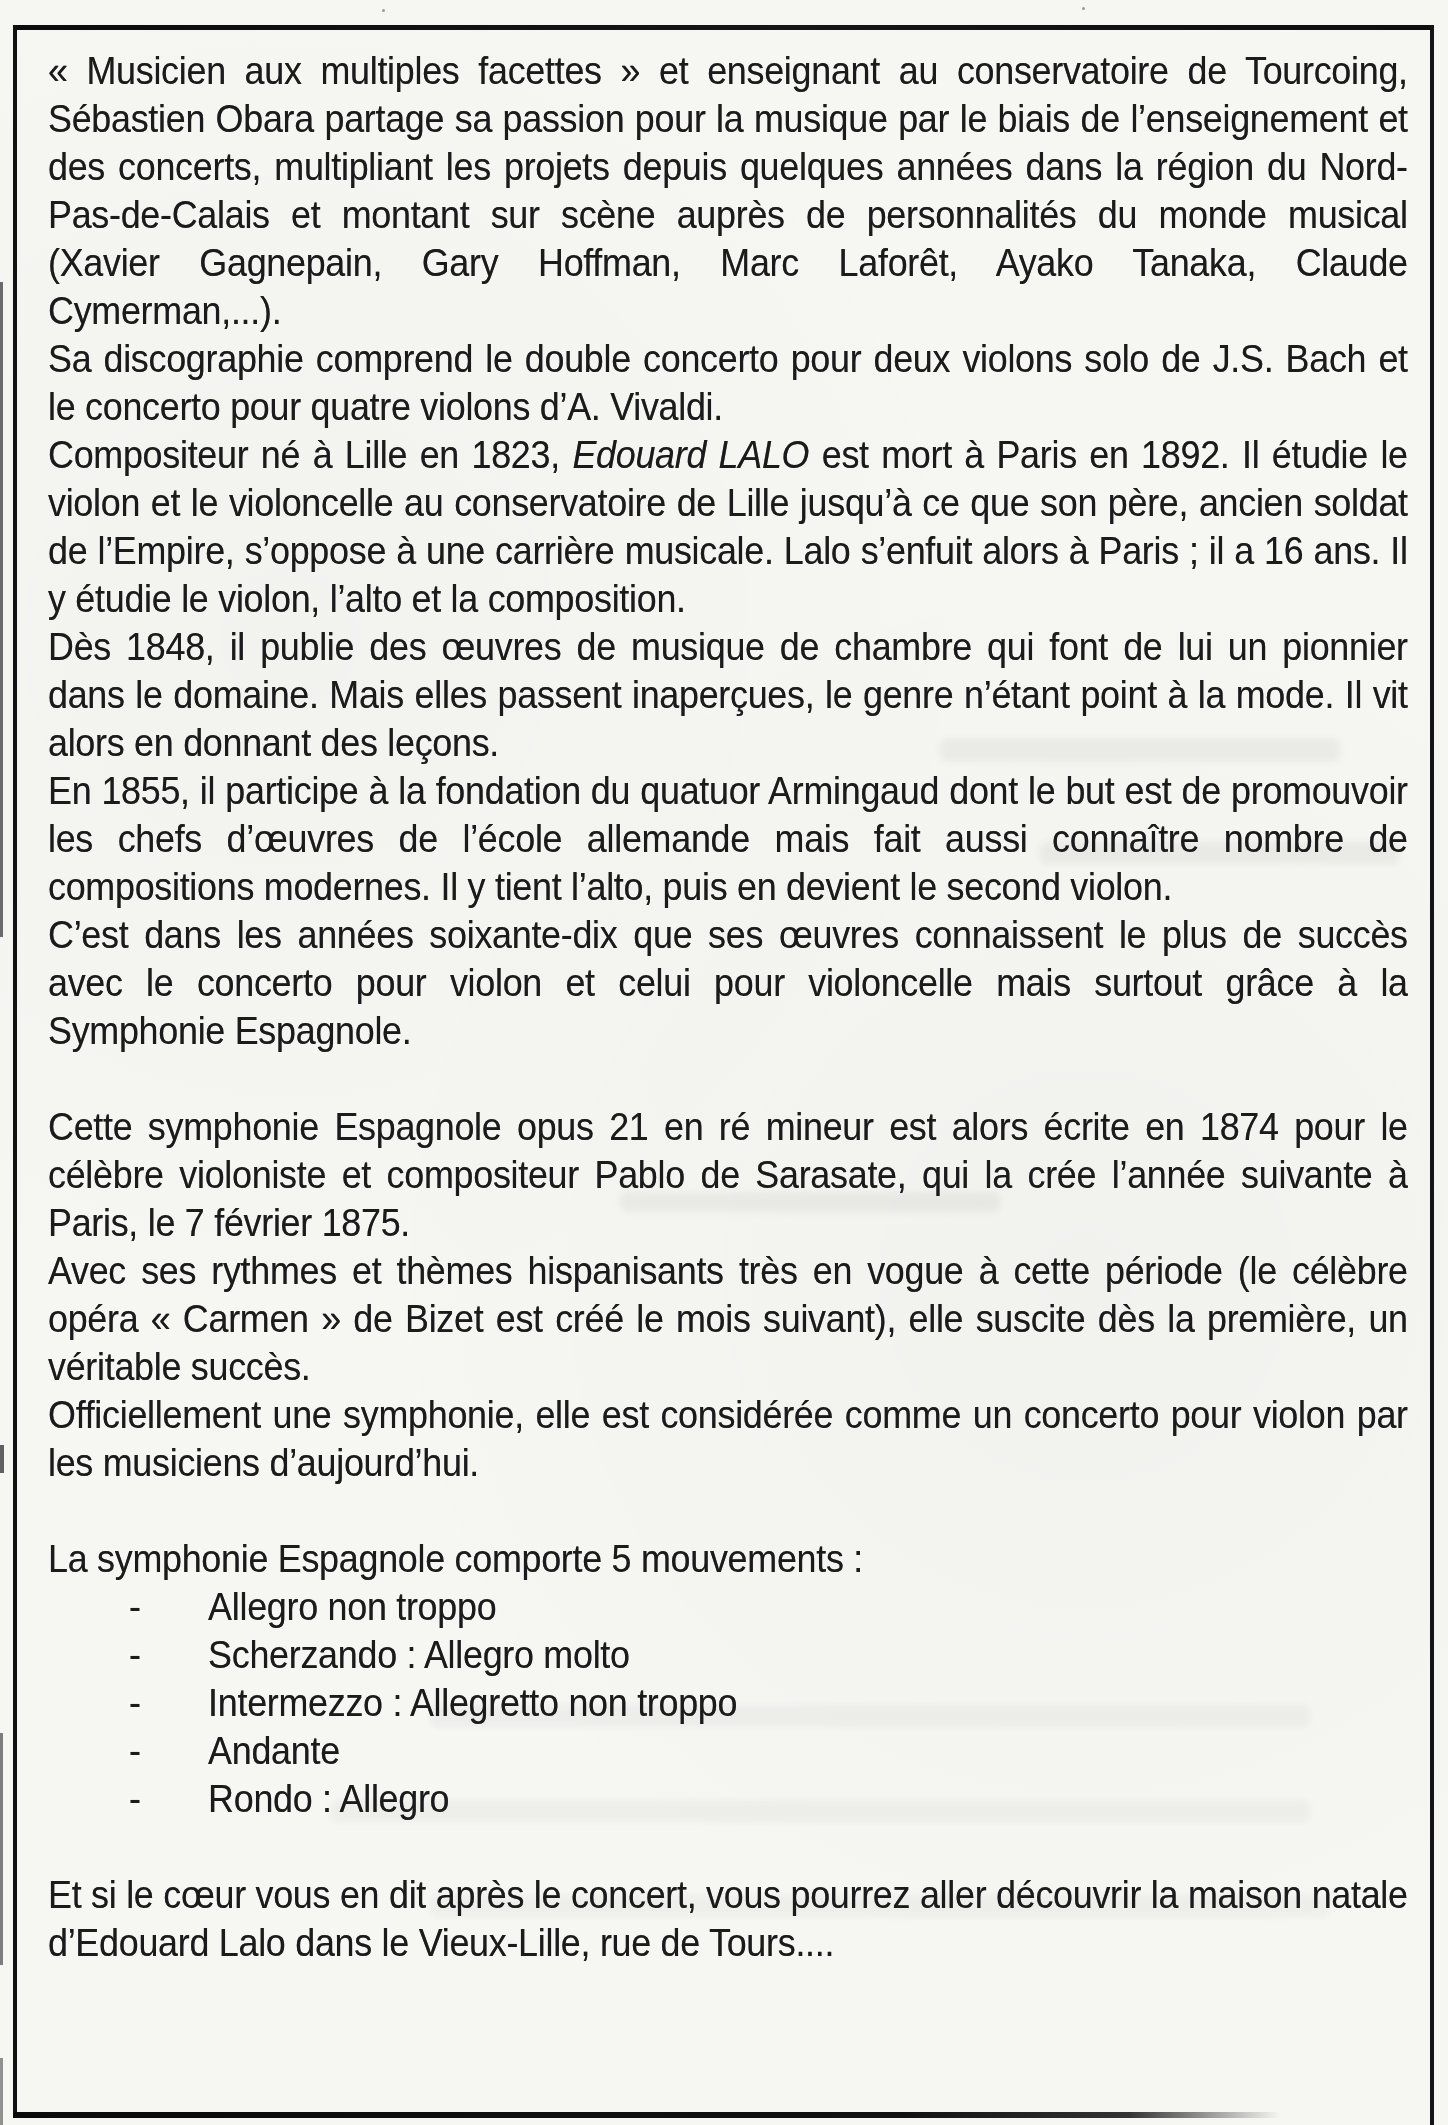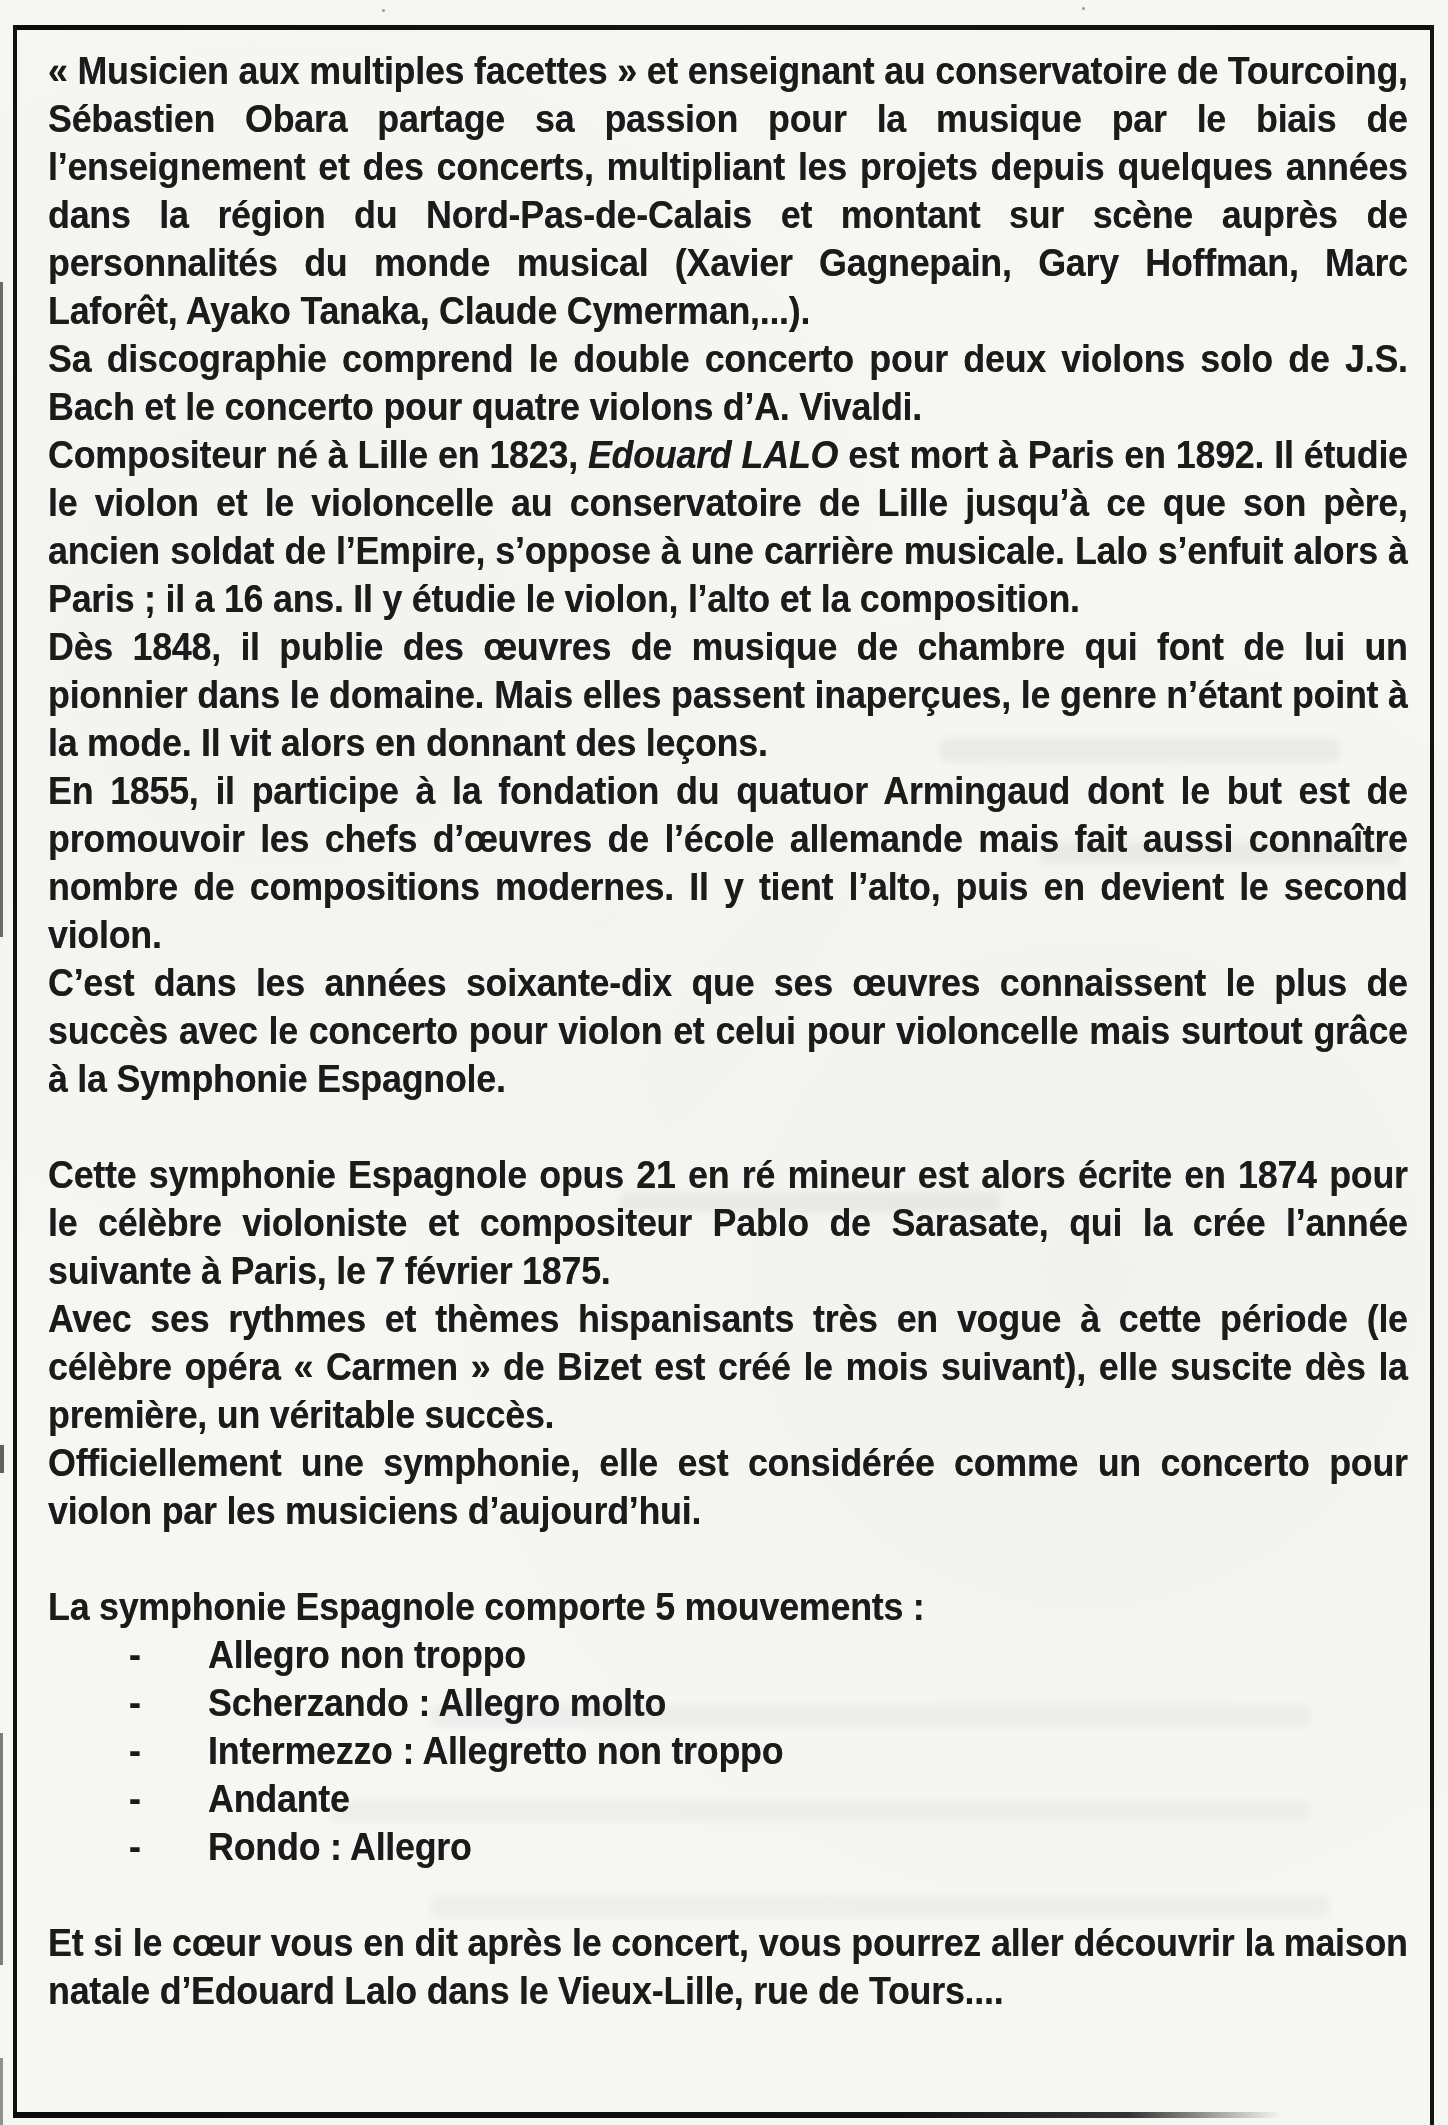--- a/index.html
+++ b/index.html
@@ -9,21 +9,20 @@
     font-family: "Liberation Sans", sans-serif;
     position: relative;
     overflow: hidden;
   }
   .page {
     position: absolute; inset: 0;
     background:
       radial-gradient(circle at 20% 30%, rgba(0,0,0,0.015), transparent 40%),
       radial-gradient(circle at 75% 60%, rgba(0,0,0,0.02), transparent 45%),
       #f6f6f3;
-    font-weight: bold;
   }
   
   .frame-top    { position:absolute; left:13px;   top:25px;   width:1421px; height:5px;  background:linear-gradient(to right,#0c0c0c 0%,#161616 55%,#0e0e0e 100%); }
   .frame-left   { position:absolute; left:13px;   top:25px;   width:4px;    height:2093px; background:#111; }
   .frame-right  { position:absolute; left:1430px; top:25px;   width:4px;    height:2100px; background:#141414; }
   .frame-bottom { position:absolute; left:13px;   top:2112px; width:1268px; height:6px;  background:linear-gradient(to right,#0b0b0b 0%,#111 70%,#333 88%,rgba(17,17,17,0) 100%); }
 
   
   .content {
     position: absolute;

